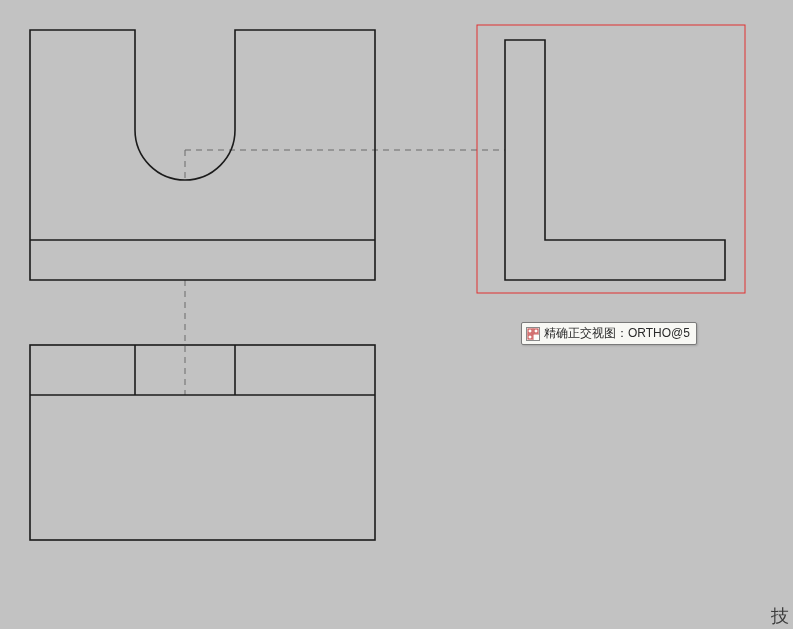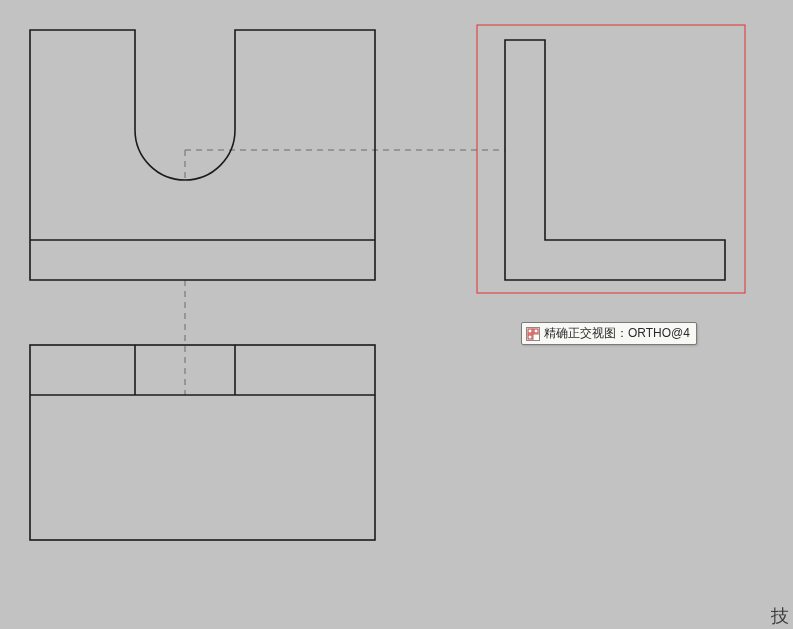--- a/index.html
+++ b/index.html
@@ -80,16 +80,16 @@
   <span class="tip-icon">
     <svg width="14" height="14" viewBox="0 0 14 14">
       <rect x="0.5" y="0.5" width="13" height="13" fill="#fdfdfb" stroke="#8a8a8a"></rect>
       <rect x="2" y="2" width="4" height="4" fill="none" stroke="#c23a3a" stroke-width="1"></rect>
       <rect x="8" y="2" width="4" height="4" fill="none" stroke="#c23a3a" stroke-width="1"></rect>
       <rect x="2" y="8" width="4" height="4" fill="none" stroke="#c23a3a" stroke-width="1"></rect>
       <line x1="7" y1="1" x2="7" y2="13" stroke="#c23a3a" stroke-width="0.8"></line>
       <line x1="1" y1="7" x2="13" y2="7" stroke="#c23a3a" stroke-width="0.8"></line>
     </svg>
   </span>
-  <span>精确正交视图：ORTHO@4</span>
+  <span>精确正交视图：ORTHO@5</span>
 </div>
 
 <div class="corner-text">技</div>
 
 </body></html>

